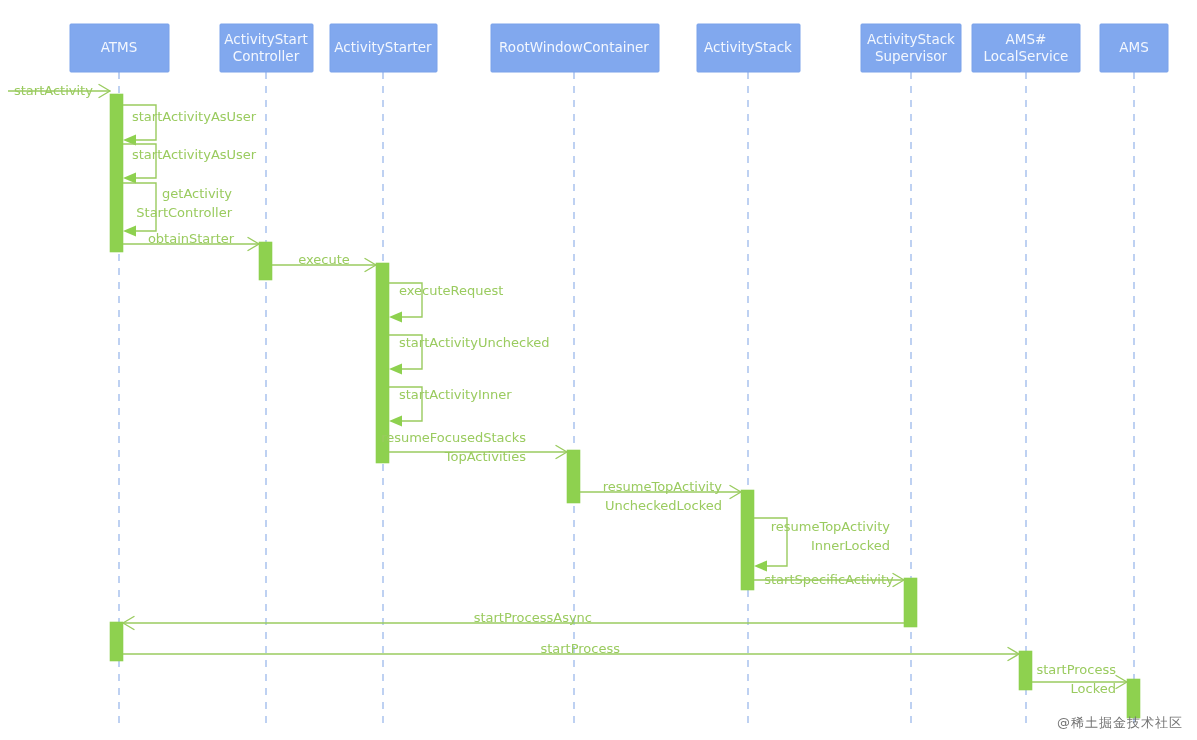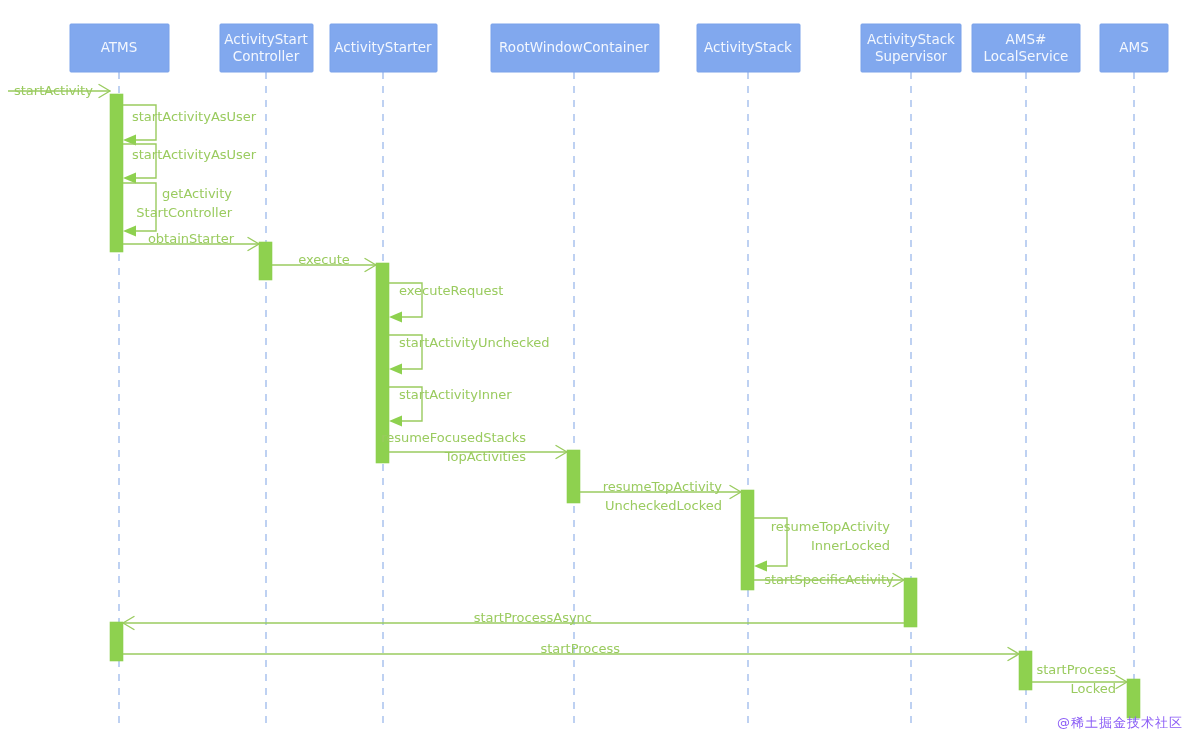--- a/index.html
+++ b/index.html
@@ -64,21 +64,21 @@
   }
   .msg-label {
     fill: #9acb5f;
     font-family: "DejaVu Sans", sans-serif;
     font-size: 13px;
   }
   .watermark {
     position: absolute;
     right: 14px;
     bottom: 8px;
-    color: #8b5cf6;
+    color: #737373;
     font-size: 13px;
     font-family: "DejaVu Sans", sans-serif;
     letter-spacing: 1px;
     white-space: nowrap;
     user-select: none;
   }
 </style>
 </head>
 <body>
 

